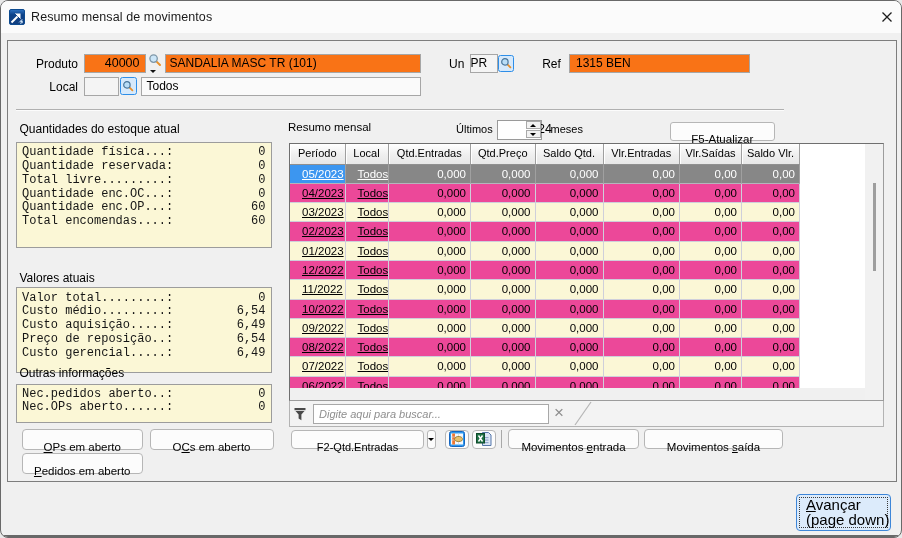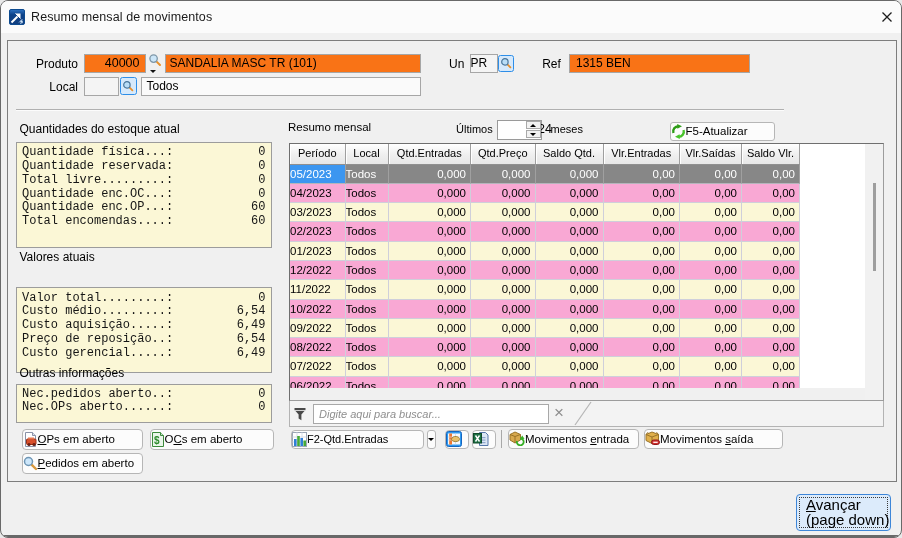--- a/index.html
+++ b/index.html
@@ -4,33 +4,33 @@
 html,body{width:902px;height:538px;background:#e8e8e8;font-family:"Liberation Sans",sans-serif;font-size:12px;color:#000;}
 #win{position:absolute;left:0;top:0;width:902px;height:538px;background:#f0f0f0;border:1px solid #696969;border-radius:8px;overflow:hidden;}
 #tb{position:absolute;left:0;top:0;width:100%;height:32px;background:#fbfbfb;}
 #title{position:absolute;left:30px;top:9px;font-size:12.5px;color:#1b1b1b;letter-spacing:0.1px;}
 .abs{position:absolute;}
 .lbl{position:absolute;line-height:12px;white-space:nowrap;}
 .inp{position:absolute;background:#f97316;border:1px solid #a6a6a6;line-height:16.5px;white-space:nowrap;overflow:hidden;}
 .ybox{position:absolute;background:#fbf7d6;border:1px solid #9c9c9c;font-family:"Liberation Mono",monospace;font-size:12px;color:#151515;padding-top:3px;}
 .ml{display:flex;height:13.85px;line-height:13.5px;padding:0 5px;white-space:pre;}
 .ml b{margin-left:auto;font-weight:normal;}
-.btn{position:absolute;background:#fcfcfc;border:1px solid #b6b6b6;border-radius:4px;display:flex;align-items:center;gap:0;white-space:nowrap;}
+.btn{position:absolute;background:#fcfcfc;border:1px solid #b6b6b6;border-radius:4px;display:flex;align-items:center;justify-content:center;gap:16px;white-space:nowrap;flex-direction:column;}
 u{text-decoration:underline;}
 #panel{position:absolute;left:6px;top:38.5px;width:890px;height:442px;border:1px solid #7d7d7d;}
 #groove{position:absolute;left:15px;top:108px;width:768px;height:2px;background:linear-gradient(#b0b0b0 50%,#fcfcfc 50%);}
 #grid{position:absolute;left:288px;top:142px;width:595px;height:258px;background:#fff;border:1px solid #9c9c9c;border-top-color:#6f6f6f;border-left-color:#6f6f6f;overflow:hidden;}
 #ghead{position:absolute;left:0;top:0;display:flex;height:20.5px;}
 .hc{background:linear-gradient(#ffffff,#efefef 55%,#e7e7e7);border-right:1px solid #9f9f9f;border-bottom:1px solid #8f8f8f;box-shadow:inset 1px 1px 0 #fff;text-align:center;line-height:19.5px;overflow:hidden;font-size:11px;}
 #gbody{position:absolute;left:0;top:20.5px;}
 .r{display:flex;height:19.3px;font-size:11.5px;}
 .c{border-right:1px solid #cfcfda;border-bottom:1px solid #cfcfda;line-height:18px;overflow:hidden;}
-.t{padding-left:0;}
+.t{padding-left:12px;text-decoration:underline;}
 .n{text-align:right;padding-right:4px;}
-.w .c{background:#f9a8d4;}
+.w .c{background:#ec4899;}
 .y .c{background:#fbf7d6;}
 .sel .c{background:#878787;color:#fff;border-right-color:#a0a0a0;border-bottom-color:#b5b5bc;}
 .sel .c:first-child{background:#3c96f0;}
 #vtrack{position:absolute;left:575px;top:0;width:18px;height:256px;background:#f1f1f1;}
 #vthumb{position:absolute;left:583px;top:39px;width:3px;height:88px;background:#9e9e9e;}
 #hstrip{position:absolute;left:0;top:243.5px;width:575px;height:13px;background:#f0f0f0;}
 #findp{position:absolute;left:288px;top:400px;width:595px;height:26px;background:#f3f3f3;border:1px solid #b3b3b3;border-top:none;}
 #search{position:absolute;left:312px;top:402.5px;width:236px;height:20.5px;background:#fff;border:1px solid #a8a8a8;}
 #search span{display:block;font-style:italic;color:#8e8e8e;line-height:18px;padding-left:5px;font-size:11px;}
 #xbtn{position:absolute;left:553px;top:403px;font-size:17px;color:#8e8e8e;line-height:18px;}
@@ -105,21 +105,21 @@
 
 <div class="lbl" style="left:18.5px;top:121.5px">Quantidades do estoque atual</div>
 <div class="ybox" style="left:15px;top:141px;width:255.5px;height:105.5px">
 <div class="ml"><span>Quantidade física...:</span><b>0</b></div>
 <div class="ml"><span>Quantidade reservada:</span><b>0</b></div>
 <div class="ml"><span>Total livre.........:</span><b>0</b></div>
 <div class="ml"><span>Quantidade enc.OC...:</span><b>0</b></div>
 <div class="ml"><span>Quantidade enc.OP...:</span><b>60</b></div>
 <div class="ml"><span>Total encomendas....:</span><b>60</b></div>
 </div>
-<div class="lbl" style="left:18.5px;top:250px">Valores atuais</div>
+<div class="lbl" style="left:18.5px;top:271px">Valores atuais</div>
 <div class="ybox" style="left:15px;top:286px;width:255.5px;height:86px;padding-top:3.5px">
 <div class="ml"><span>Valor total.........:</span><b>0</b></div>
 <div class="ml"><span>Custo médio.........:</span><b>6,54</b></div>
 <div class="ml"><span>Custo aquisição.....:</span><b>6,49</b></div>
 <div class="ml"><span>Preço de reposição..:</span><b>6,54</b></div>
 <div class="ml"><span>Custo gerencial.....:</span><b>6,49</b></div>
 </div>
 <div class="lbl" style="left:18.5px;top:365.5px">Outras informações</div>
 <div class="ybox" style="left:15px;top:382.5px;width:255.5px;height:39px">
 <div class="ml"><span>Nec.pedidos aberto..:</span><b>0</b></div>

